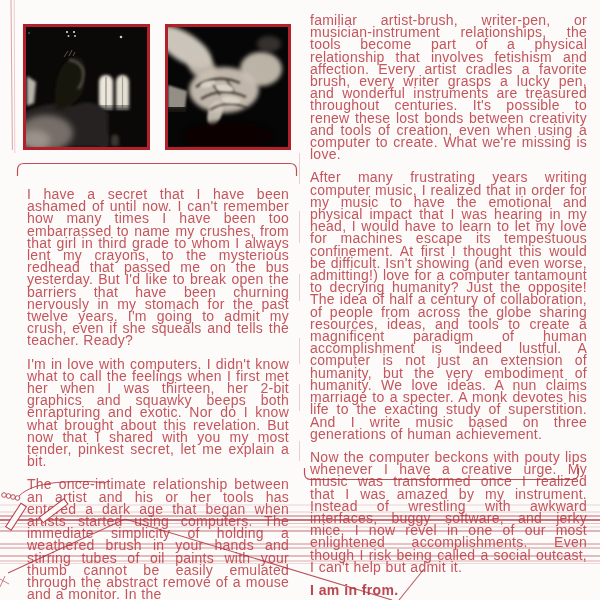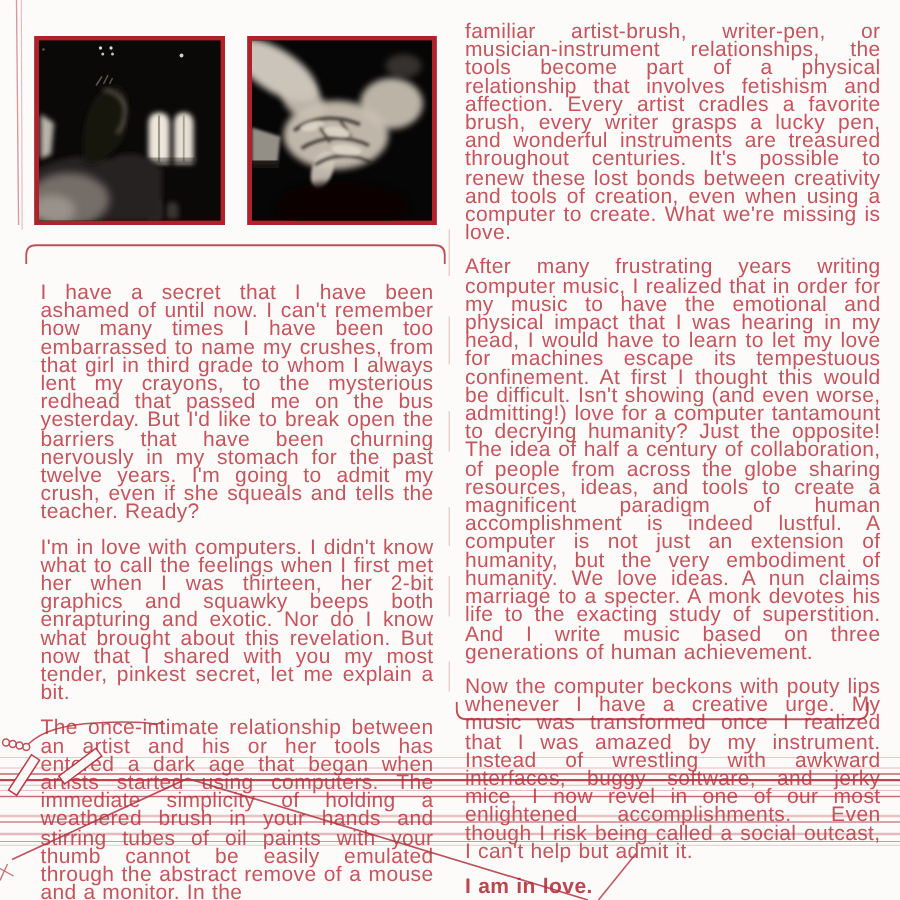--- a/index.html
+++ b/index.html
@@ -134,21 +134,21 @@
   <div class="textcol" style="left:27px;top:188px;width:262px;">
     <p>I have a secret that I have been ashamed of until now. I can't remember how many times I have been too embarrassed to name my crushes, from that girl in third grade to whom I always lent my crayons, to the mysterious redhead that passed me on the bus yesterday. But I'd like to break open the barriers that have been churning nervously in my stomach for the past twelve years. I'm going to admit my crush, even if she squeals and tells the teacher. Ready?</p>
     <p>I'm in love with computers. I didn't know what to call the feelings when I first met her when I was thirteen, her 2-bit graphics and squawky beeps both enrapturing and exotic. Nor do I know what brought about this revelation. But now that I shared with you my most tender, pinkest secret, let me explain a bit.</p>
     <p>The once-intimate relationship between an artist and his or her tools has entered a dark age that began when artists started using computers. The immediate simplicity of holding a weathered brush in your hands and stirring tubes of oil paints with your thumb cannot be easily emulated through the abstract remove of a mouse and a monitor. In the</p>
   </div>
 
   <div class="textcol" style="left:310px;top:14px;width:277px;">
     <p>familiar artist-brush, writer-pen, or musician-instrument relationships, the tools become part of a physical relationship that involves fetishism and affection. Every artist cradles a favorite brush, every writer grasps a lucky pen, and wonderful instruments are treasured throughout centuries. It's possible to renew these lost bonds between creativity and tools of creation, even when using a computer to create. What we're missing is love.</p>
     <p>After many frustrating years writing computer music, I realized that in order for my music to have the emotional and physical impact that I was hearing in my head, I would have to learn to let my love for machines escape its tempestuous confinement. At first I thought this would be difficult. Isn't showing (and even worse, admitting!) love for a computer tantamount to decrying humanity? Just the opposite! The idea of half a century of collaboration, of people from across the globe sharing resources, ideas, and tools to create a magnificent paradigm of human accomplishment is indeed lustful. A computer is not just an extension of humanity, but the very embodiment of humanity. We love ideas. A nun claims marriage to a specter. A monk devotes his life to the exacting study of superstition. And I write music based on three generations of human achievement.</p>
     <p>Now the computer beckons with pouty lips whenever I have a creative urge. My music was transformed once I realized that I was amazed by my instrument. Instead of wrestling with awkward interfaces, buggy software, and jerky mice, I now revel in one of our most enlightened accomplishments. Even though I risk being called a social outcast, I can't help but admit it.</p>
-    <p class="closing">I am in love.</p>
+    <p class="closing">I am in from.</p>
   </div>
 
   <svg class="overlay" style="left:303px;top:468px" width="280" height="14">
     <path d="M1.5,0 L1.5,5 Q1.5,11.5 8,11.5 L269,11.5 Q275.5,11.5 275.5,5 L275.5,0" fill="none" stroke="#b23038" stroke-width="1.2" opacity=".85"></path>
   </svg>
 
   <svg class="overlay" style="left:0;top:475px" width="600" height="125">
 
     <g stroke="#b23440">
       <line x1="0" y1="30" x2="600" y2="30" stroke-width="0.8" opacity=".25"></line>

